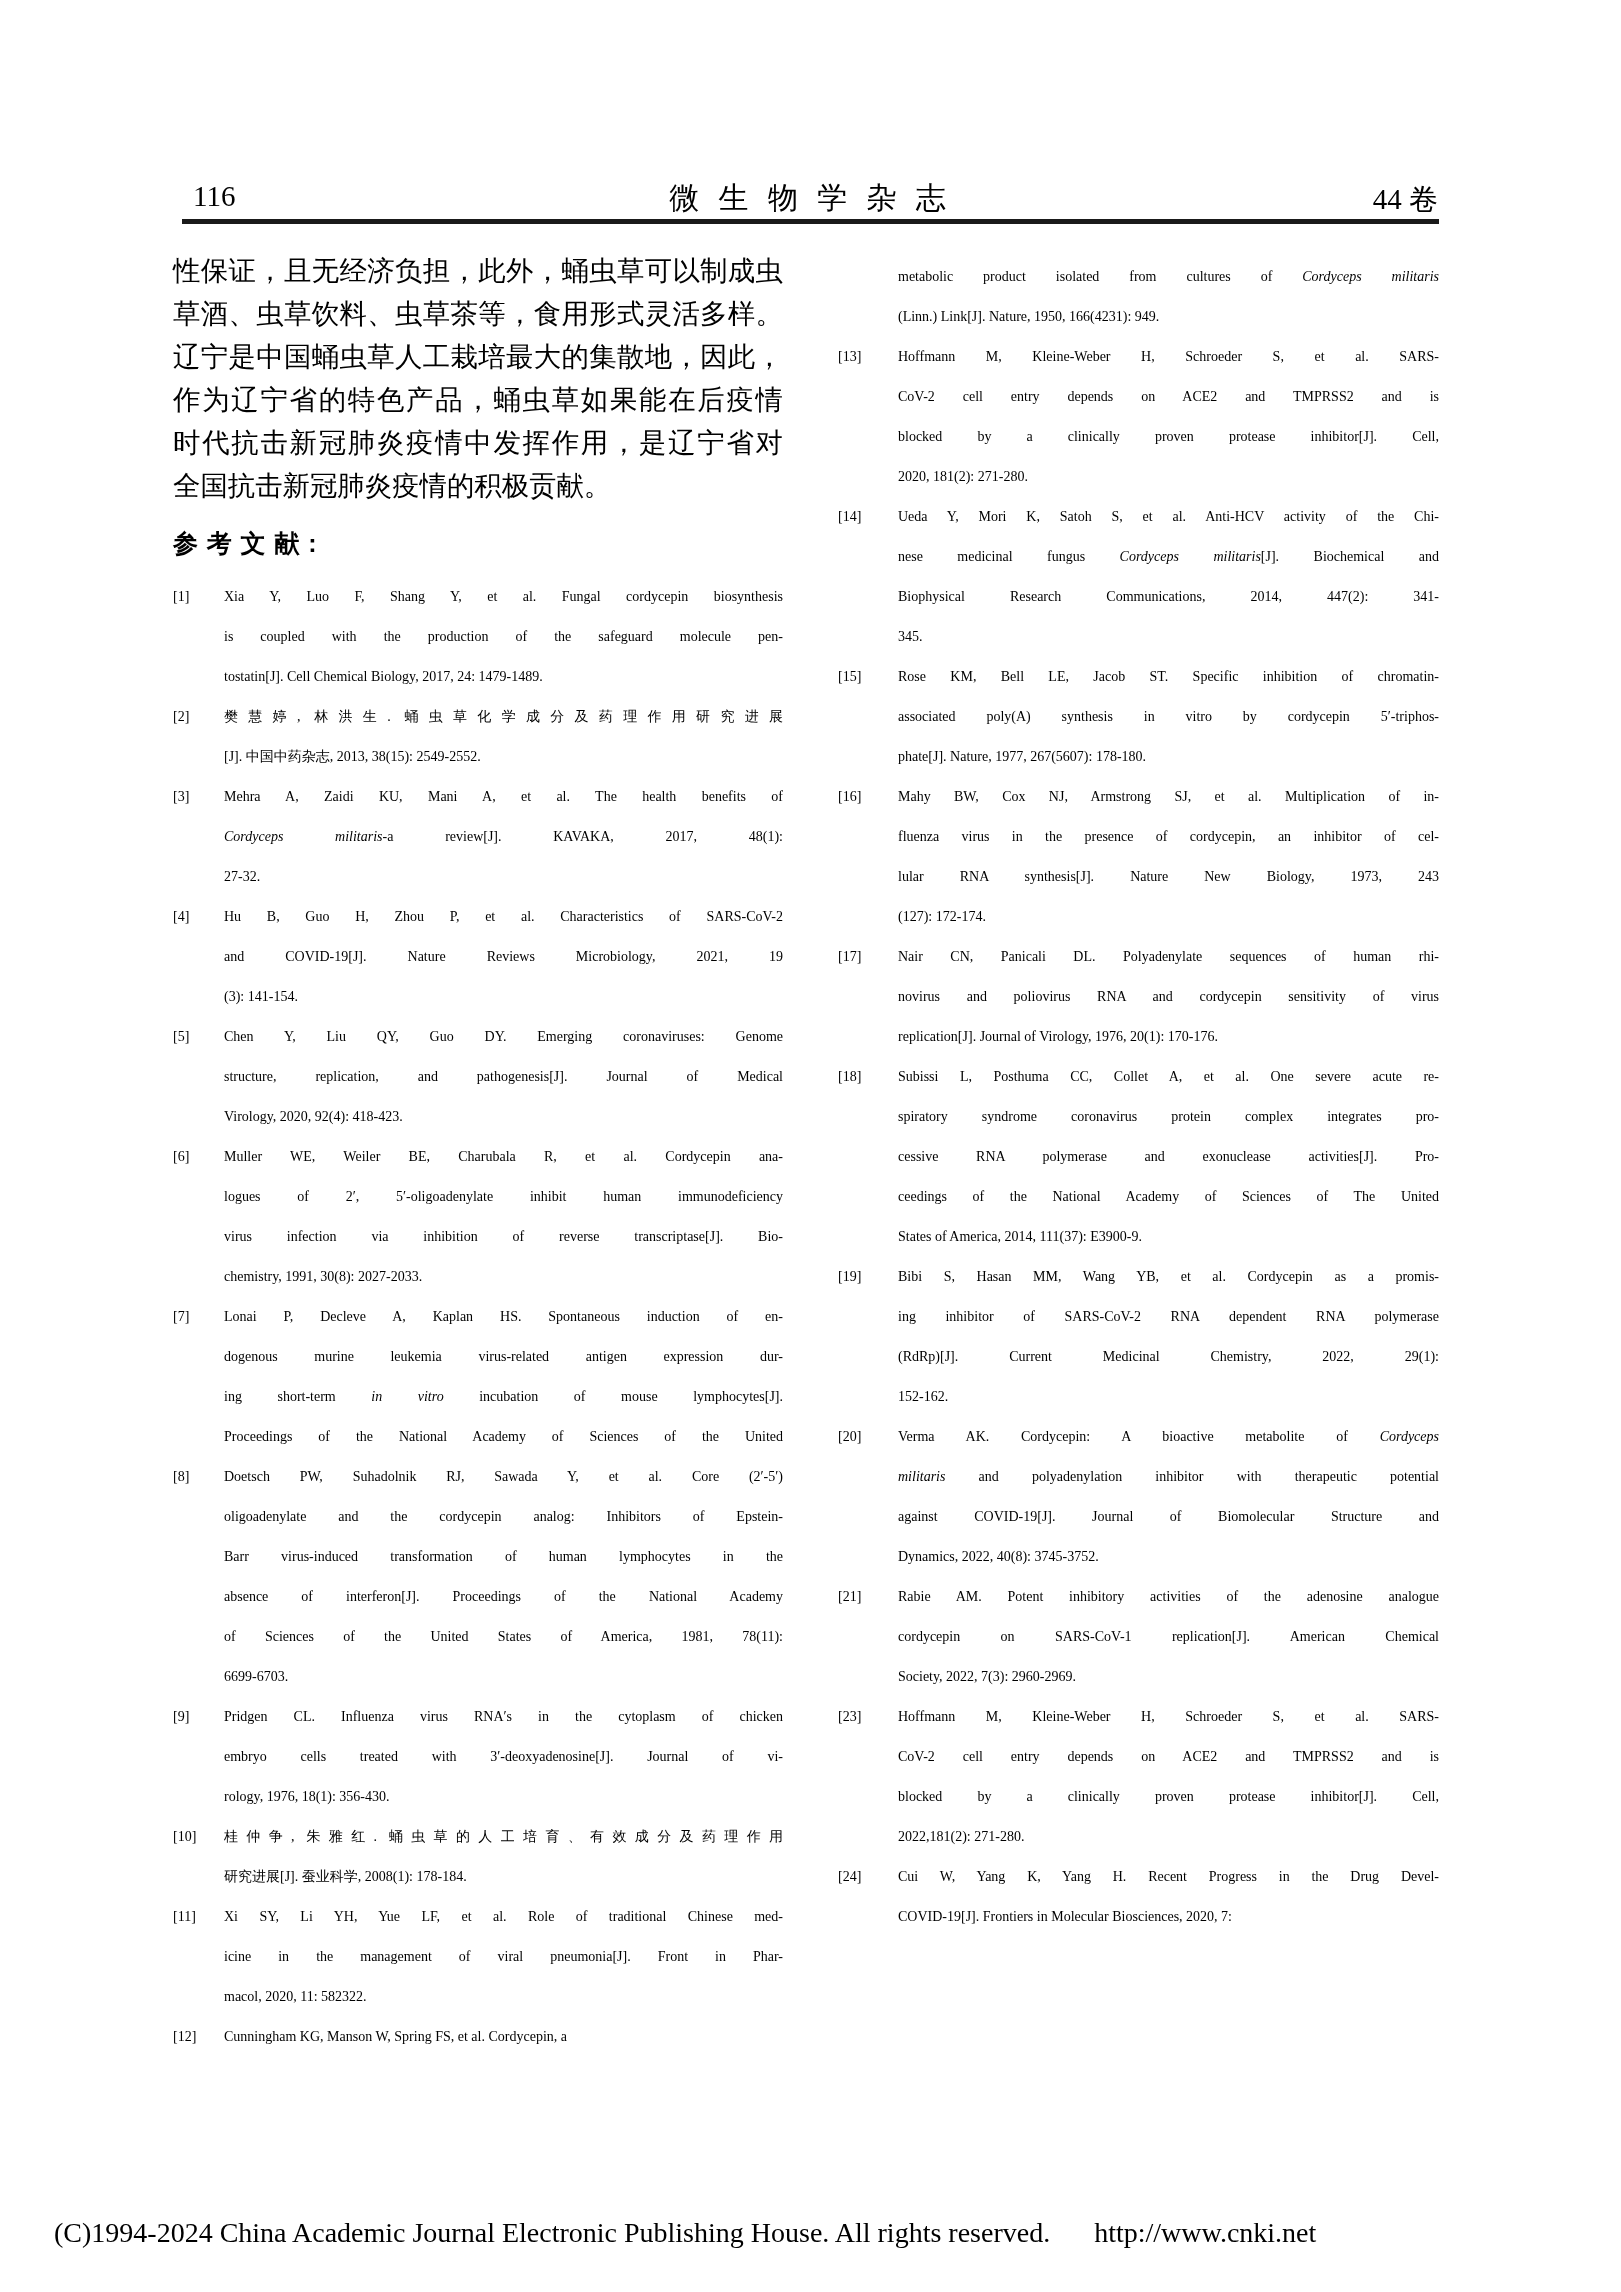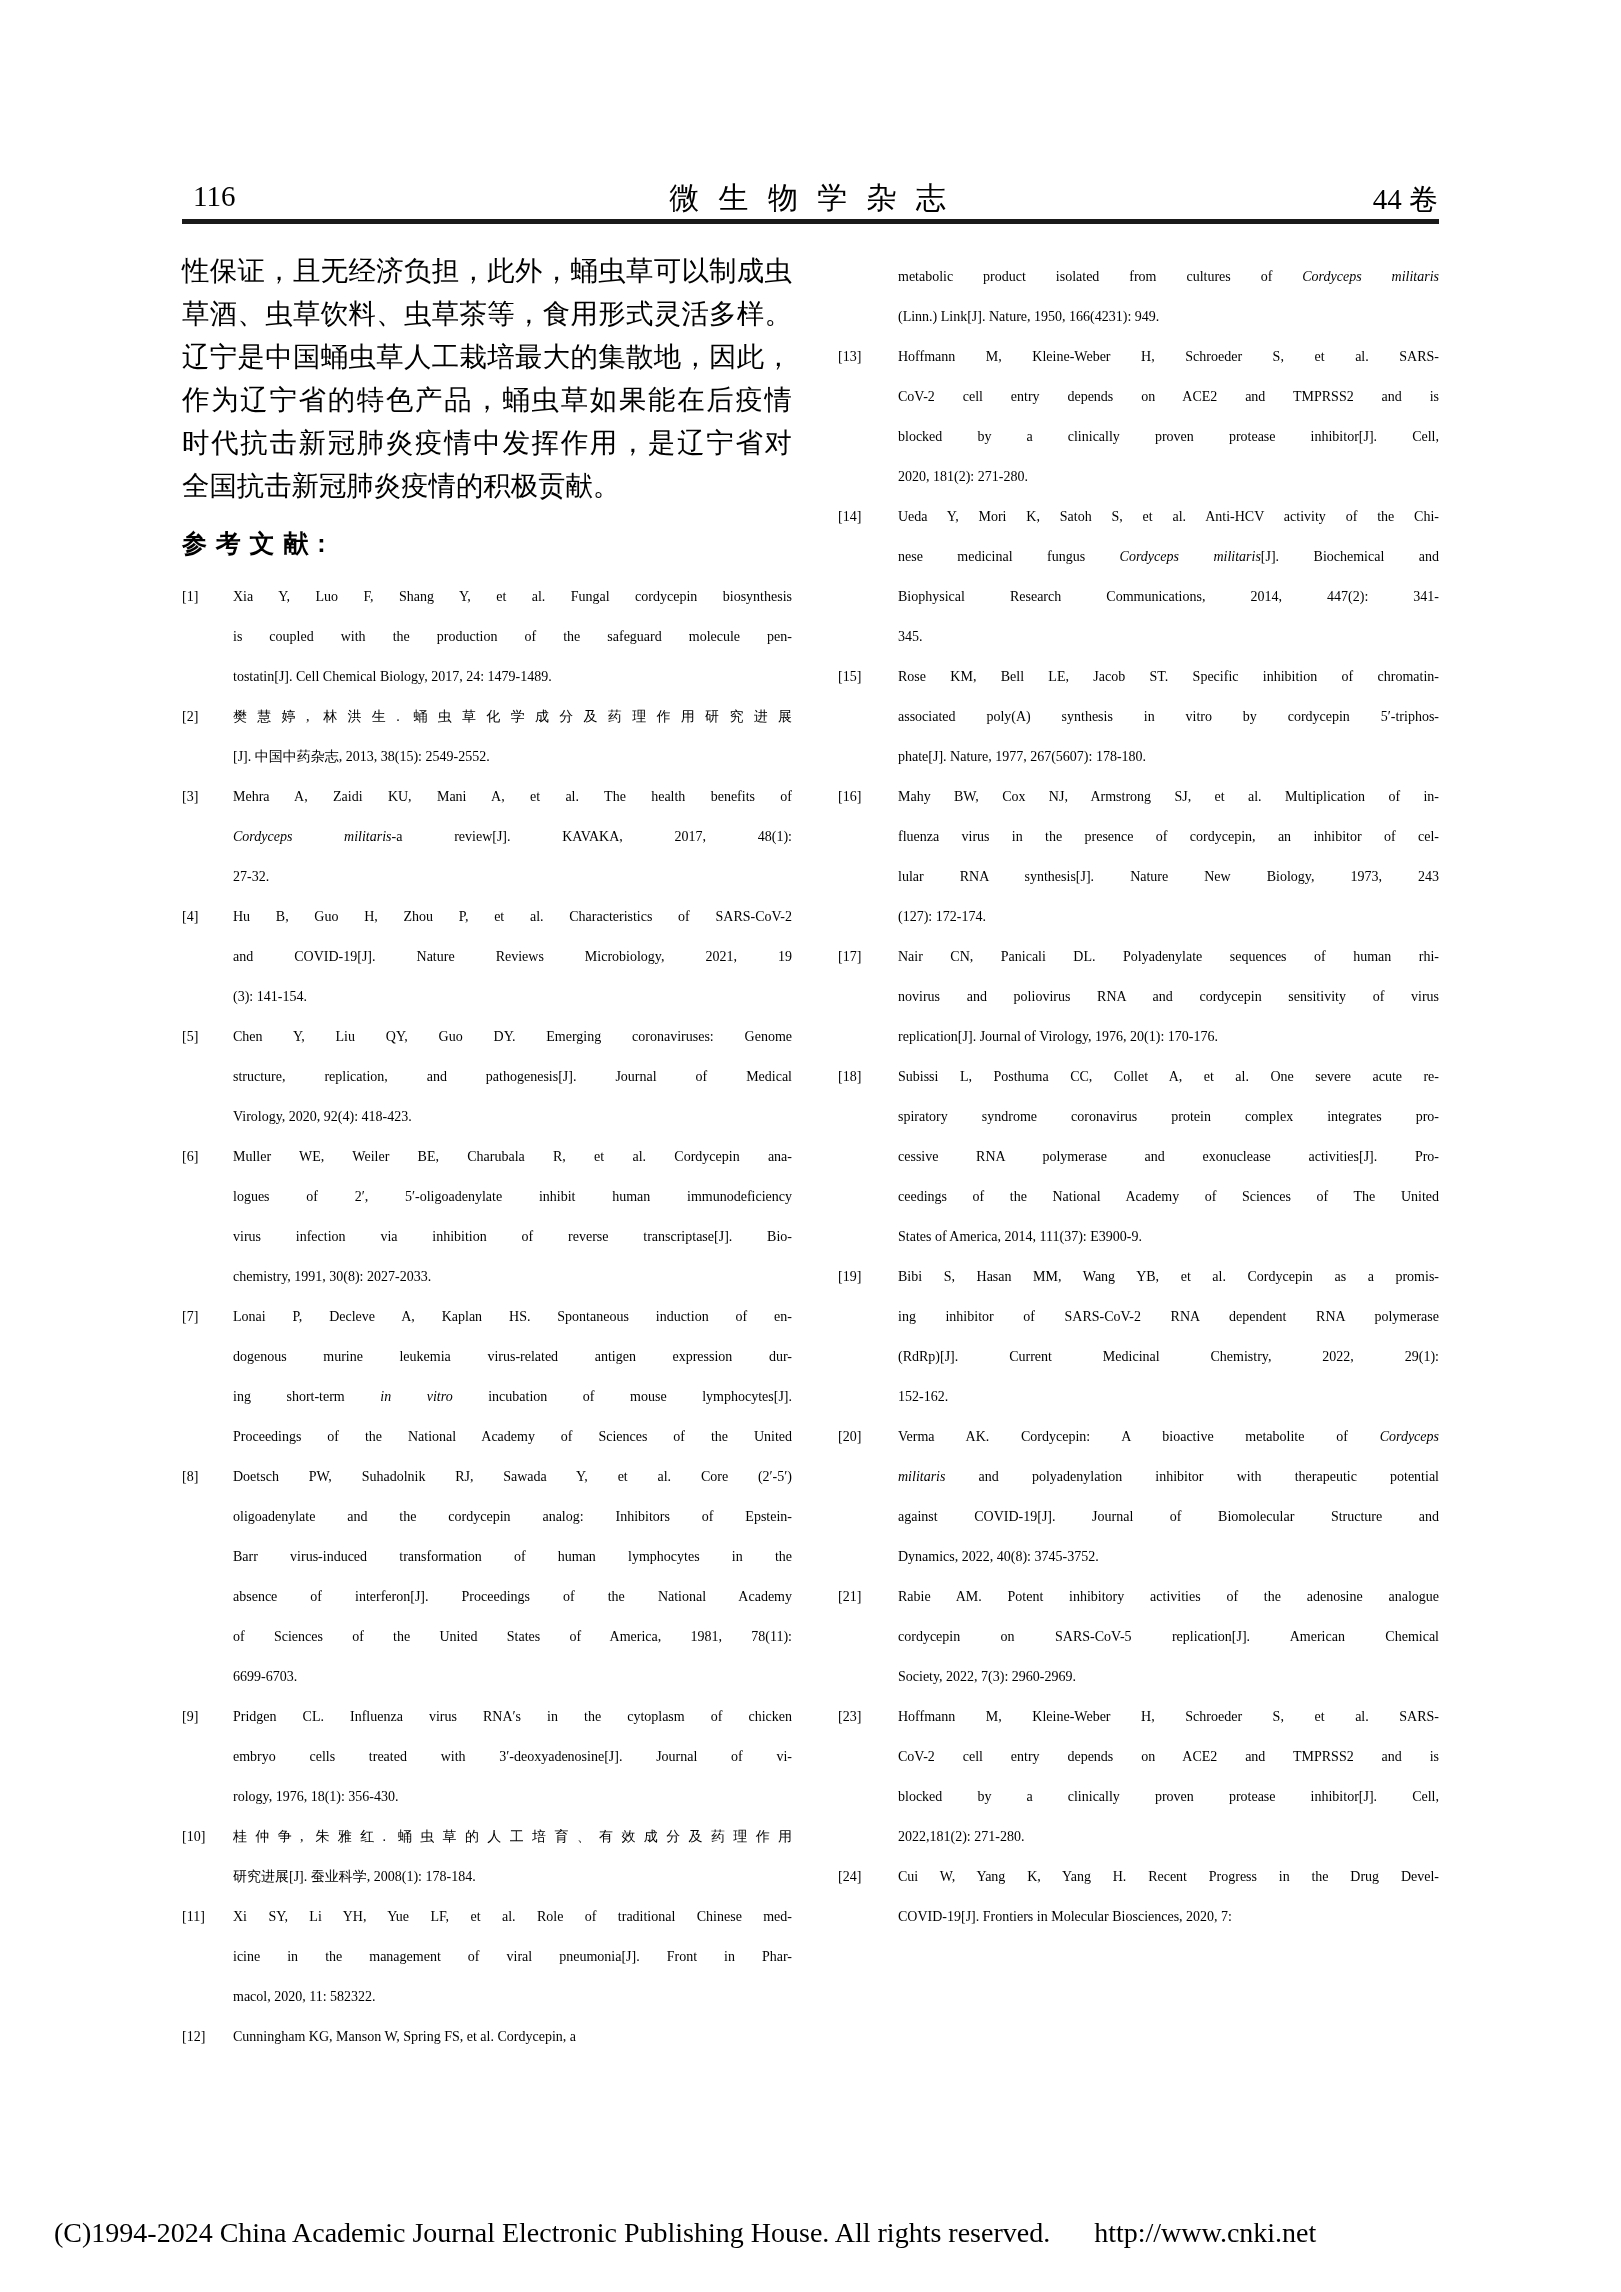--- a/index.html
+++ b/index.html
@@ -8,21 +8,21 @@
     font-family:"Liberation Serif","DejaVu Serif",serif;color:#000;overflow:hidden;
   }
   
   .hdr-pagenum{position:absolute;left:193px;top:180px;font-size:29px;}
   .hdr-title{position:absolute;left:182px;top:178px;width:1257px;text-align:center;
     font-size:30px;letter-spacing:5.9px;}
   .hdr-vol{position:absolute;right:183px;top:180px;font-size:29px;}
   .rule{position:absolute;left:182px;top:219px;width:1257px;height:4.9px;}
   
   .col{position:absolute;top:250px;}
-  .col-left{left:182px;width:610px;}
+  .col-left{left:173px;width:610px;}
   .col-right{left:838px;width:601px;top:257px;}
   
   .para{font-size:27.4px;line-height:43px;}
   .para .ln{height:43px;}
   
   .ref-head{margin-top:15.7px;height:39px;line-height:39px;font-size:25px;font-weight:bold;
     letter-spacing:8.8px;font-family:"Liberation Sans","DejaVu Sans",sans-serif;}
   
   .reflist{margin-top:14.7px;font-size:14px;line-height:40px;}
   .col-right .reflist{margin-top:0;}
@@ -191,21 +191,21 @@
         <div class="ref">
           <span class="refnum">[20]</span>
           <div class="ln j">Verma AK. Cordycepin: A bioactive metabolite of <i>Cordyceps</i></div>
           <div class="ln j"><i>militaris</i> and polyadenylation inhibitor with therapeutic potential</div>
           <div class="ln j">against COVID-19[J]. Journal of Biomolecular Structure and</div>
           <div class="ln">Dynamics, 2022, 40(8): 3745-3752.</div>
         </div>
         <div class="ref">
           <span class="refnum">[21]</span>
           <div class="ln j">Rabie AM. Potent inhibitory activities of the adenosine analogue</div>
-          <div class="ln j">cordycepin on SARS-CoV-5 replication[J]. American Chemical</div>
+          <div class="ln j">cordycepin on SARS-CoV-1 replication[J]. American Chemical</div>
           <div class="ln">Society, 2022, 7(3): 2960-2969.</div>
         </div>
         <div class="ref">
           <span class="refnum">[23]</span>
           <div class="ln j">Hoffmann M, Kleine-Weber H, Schroeder S, et al. SARS-</div>
           <div class="ln j">CoV-2 cell entry depends on ACE2 and TMPRSS2 and is</div>
           <div class="ln j">blocked by a clinically proven protease inhibitor[J]. Cell,</div>
           <div class="ln">2022,181(2): 271-280.</div>
         </div>
         <div class="ref">

